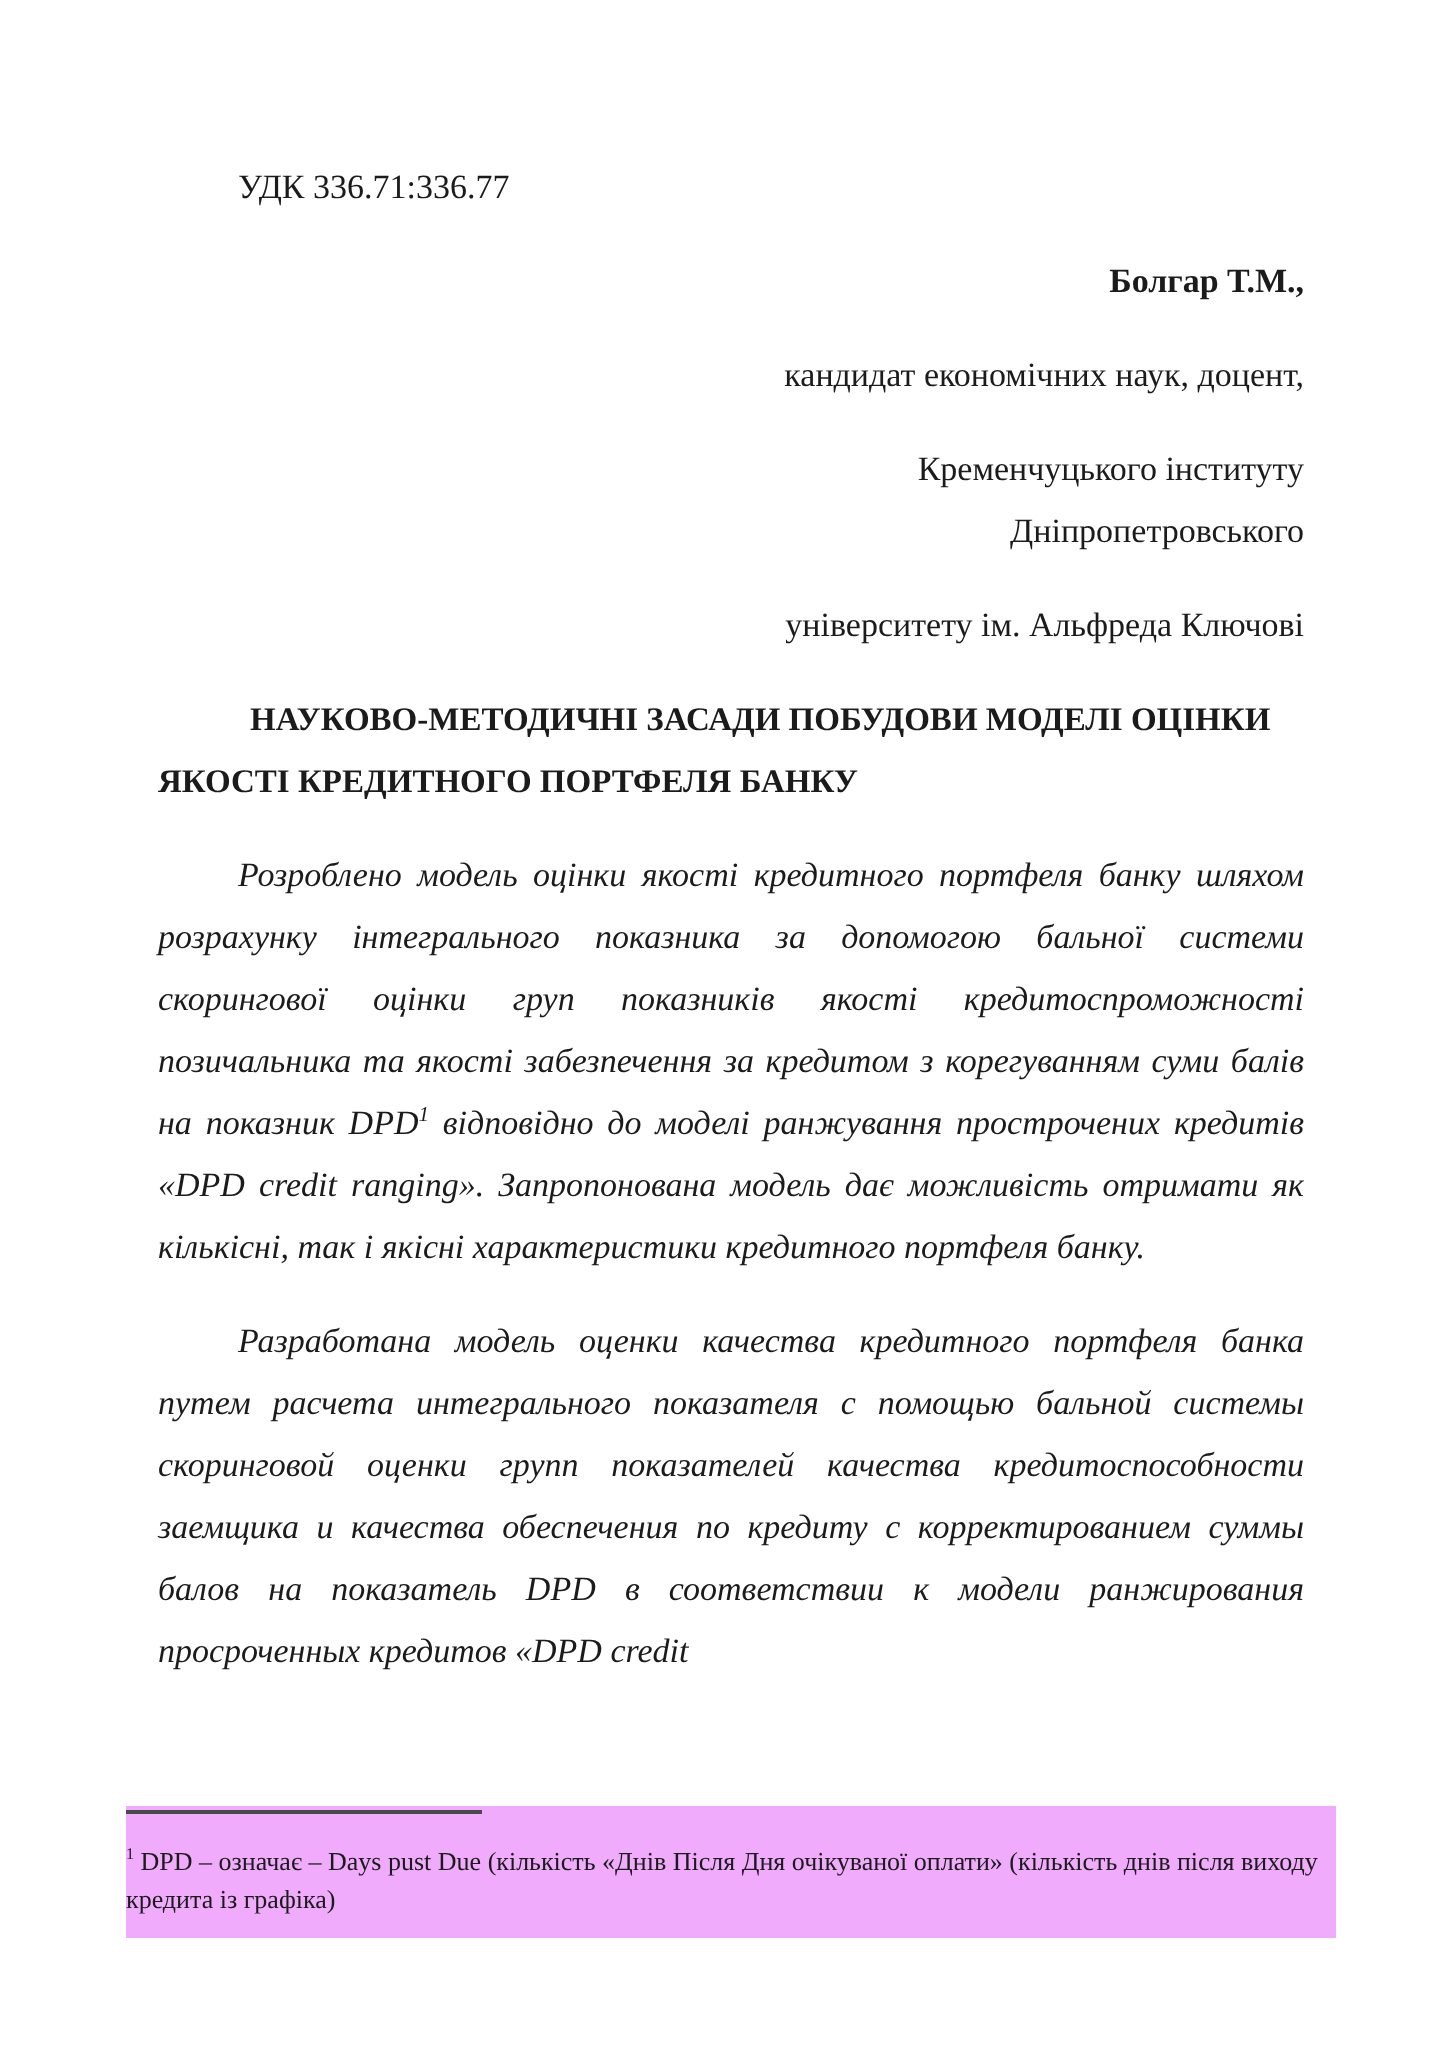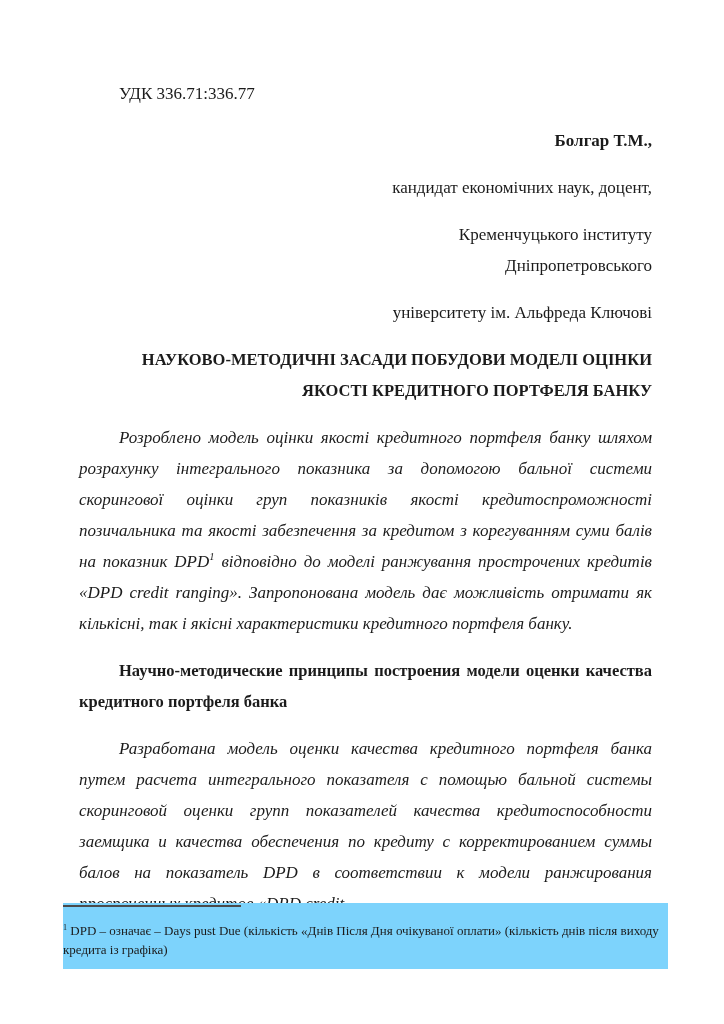--- a/index.html
+++ b/index.html
@@ -37,21 +37,21 @@
     width: 368px;
     text-align: right;
   }
   .author-name {
     font-weight: bold;
   }
   .article-title {
     margin-top: 28px;
     font-size: 16.5px;
     font-weight: bold;
-    text-align: right;
+    text-align: left;
     text-indent: 46px;
     line-height: 31px;
   }
   .abstract-uk {
     margin-top: 29px;
     font-style: italic;
     text-align: justify;
     text-indent: 40px;
   }
   .keywords {
@@ -81,21 +81,21 @@
   sup.fn-ref {
     font-size: 0.62em;
     line-height: 0;
     vertical-align: super;
   }
   .footnote-area {
     position: absolute;
     top: 903px;
     left: 63px;
     width: 605px;
-    background: #7dd3fc;
+    background: #f0abfc;
     padding-bottom: 10px;
   }
   .footnote-rule {
     width: 178px;
     height: 2px;
     background: #4a4a4a;
     margin-top: 2px;
   }
   .footnote-text {
     margin: 14px 0 0 0;
@@ -117,21 +117,20 @@
       <p>кандидат економічних наук, доцент,</p>
       <p>Кременчуцького інституту Дніпропетровського</p>
       <p>університету ім. Альфреда Ключові</p>
     </div>
 
     <h1 class="article-title">НАУКОВО-МЕТОДИЧНІ ЗАСАДИ ПОБУДОВИ МОДЕЛІ ОЦІНКИ ЯКОСТІ КРЕДИТНОГО ПОРТФЕЛЯ БАНКУ</h1>
 
     <p class="abstract-uk"><span>Розроблено модель оцінки якості кредитного портфеля банку шляхом розрахунку інтегрального показника за допомогою бальної системи скорингової оцінки груп показників якості кредитоспроможності позичальника та якості забезпечення за кредитом з корегуванням суми балів на показник DPD</span><sup class="fn-ref">1</sup><span> відповідно до моделі ранжування прострочених кредитів «DPD credit ranging». Запропонована модель дає можливість отримати як кількісні, так і якісні характеристики кредитного портфеля банку.</span></p>
 
 
-    <h2 class="heading-ru">Научно-методические принципы построения модели оценки качества кредитного портфеля банка</h2>
 
 
     <p class="abstract-ru">Разработана модель оценки качества кредитного портфеля банка путем расчета интегрального показателя с помощью бальной системы скоринговой оценки групп показателей качества кредитоспособности заемщика и качества обеспечения по кредиту с корректированием суммы балов на показатель DPD в соответствии к модели ранжирования просроченных кредитов «DPD credit</p>
 
   </div>
 
   <div class="footnote-area">
     <div class="footnote-rule"></div>
     <p class="footnote-text"><sup class="fn-ref">1</sup><span> DPD – означає – Days pust Due (кількість «Днів Після Дня очікуваної оплати» (кількість днів після виходу кредита із графіка)</span></p>
   </div>

